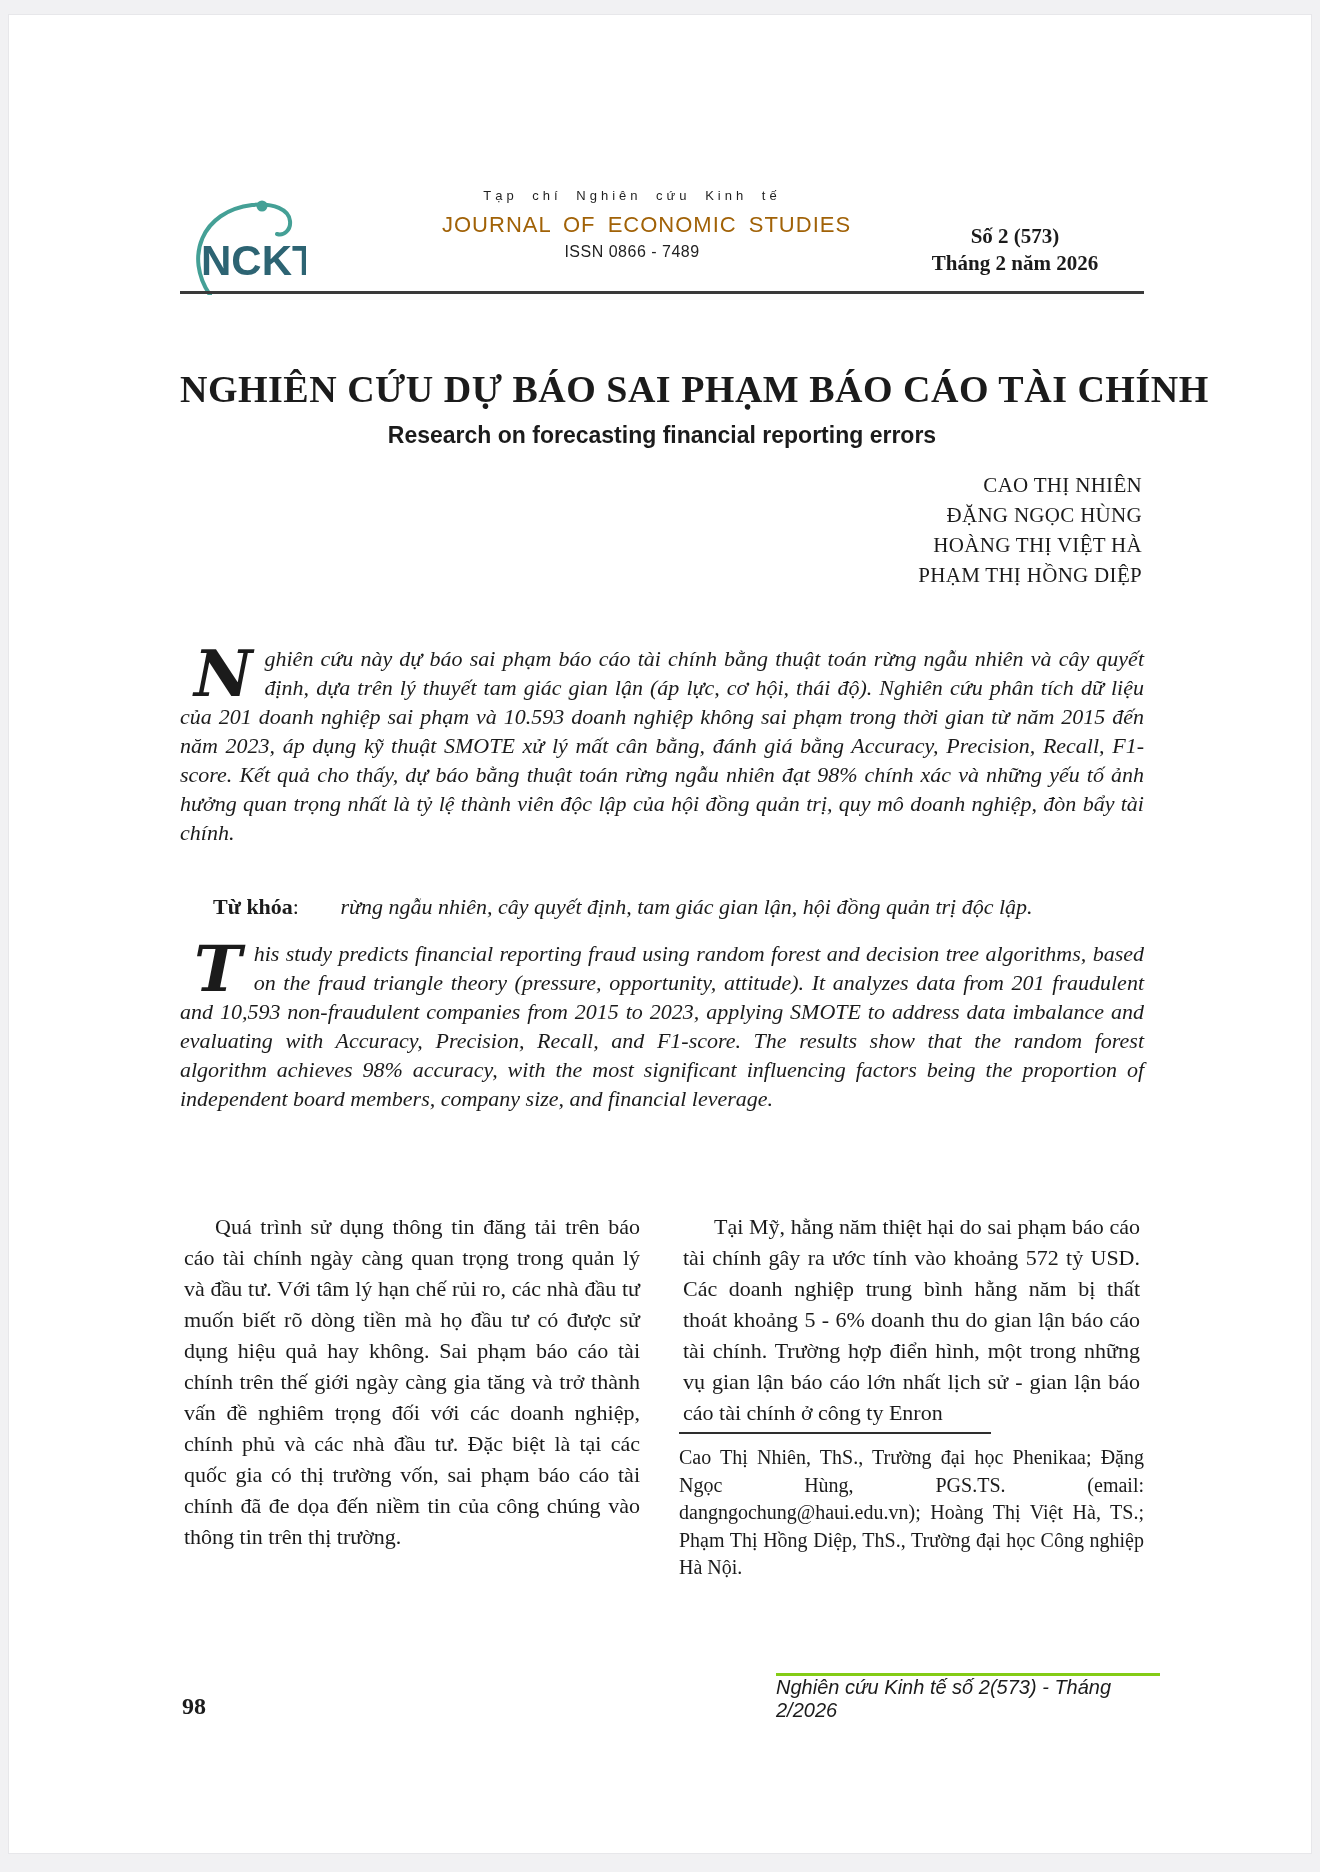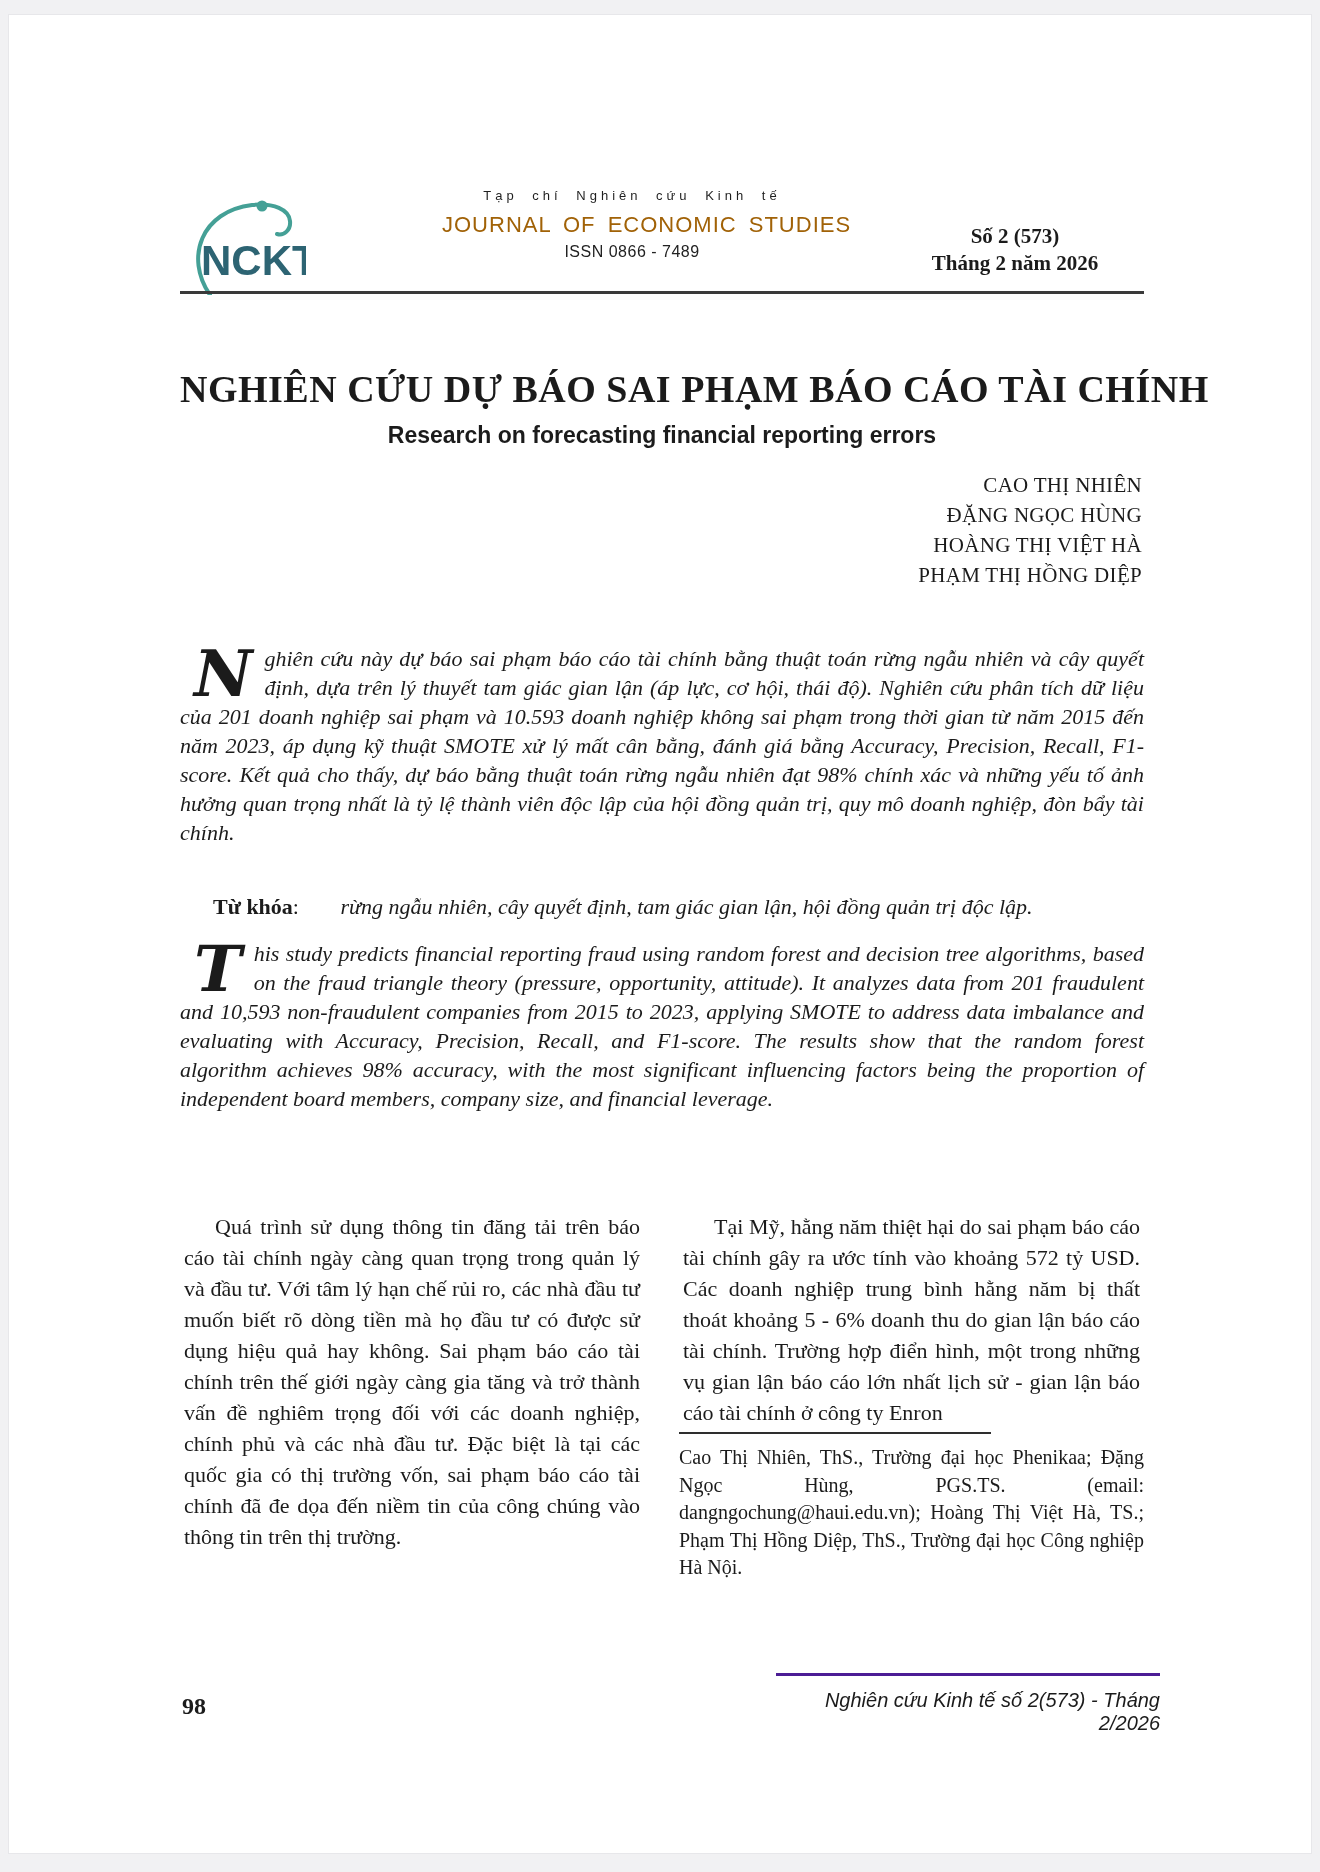--- a/index.html
+++ b/index.html
@@ -83,22 +83,22 @@
   
   .footnote{}
   .footnote-rule{width:312px;height:2px;background:#2e2e2e;margin-bottom:10px;}
   .footnote-text{
     font-size:20px;line-height:27.5px;text-align:justify;margin:0;
   }
 
   
   .page-num{position:absolute;left:2px;top:1678px;font-size:24px;font-weight:bold;}
   .footer-right{
-    position:absolute;right:-16px;top:1658px;width:384px;text-align:right;
-    border-top:3px solid #4c1d95;padding-top:13px;
+    position:absolute;right:-16px;top:1658px;width:384px;text-align:left;
+    border-top:3px solid #84cc16;
     font-family:"Liberation Sans",sans-serif;font-style:italic;font-size:20px;
   }
   .logo-text{
     font-family:"Liberation Sans",sans-serif;font-weight:bold;
   }
 </style>
 </head>
 <body>
 
 <div class="page">

